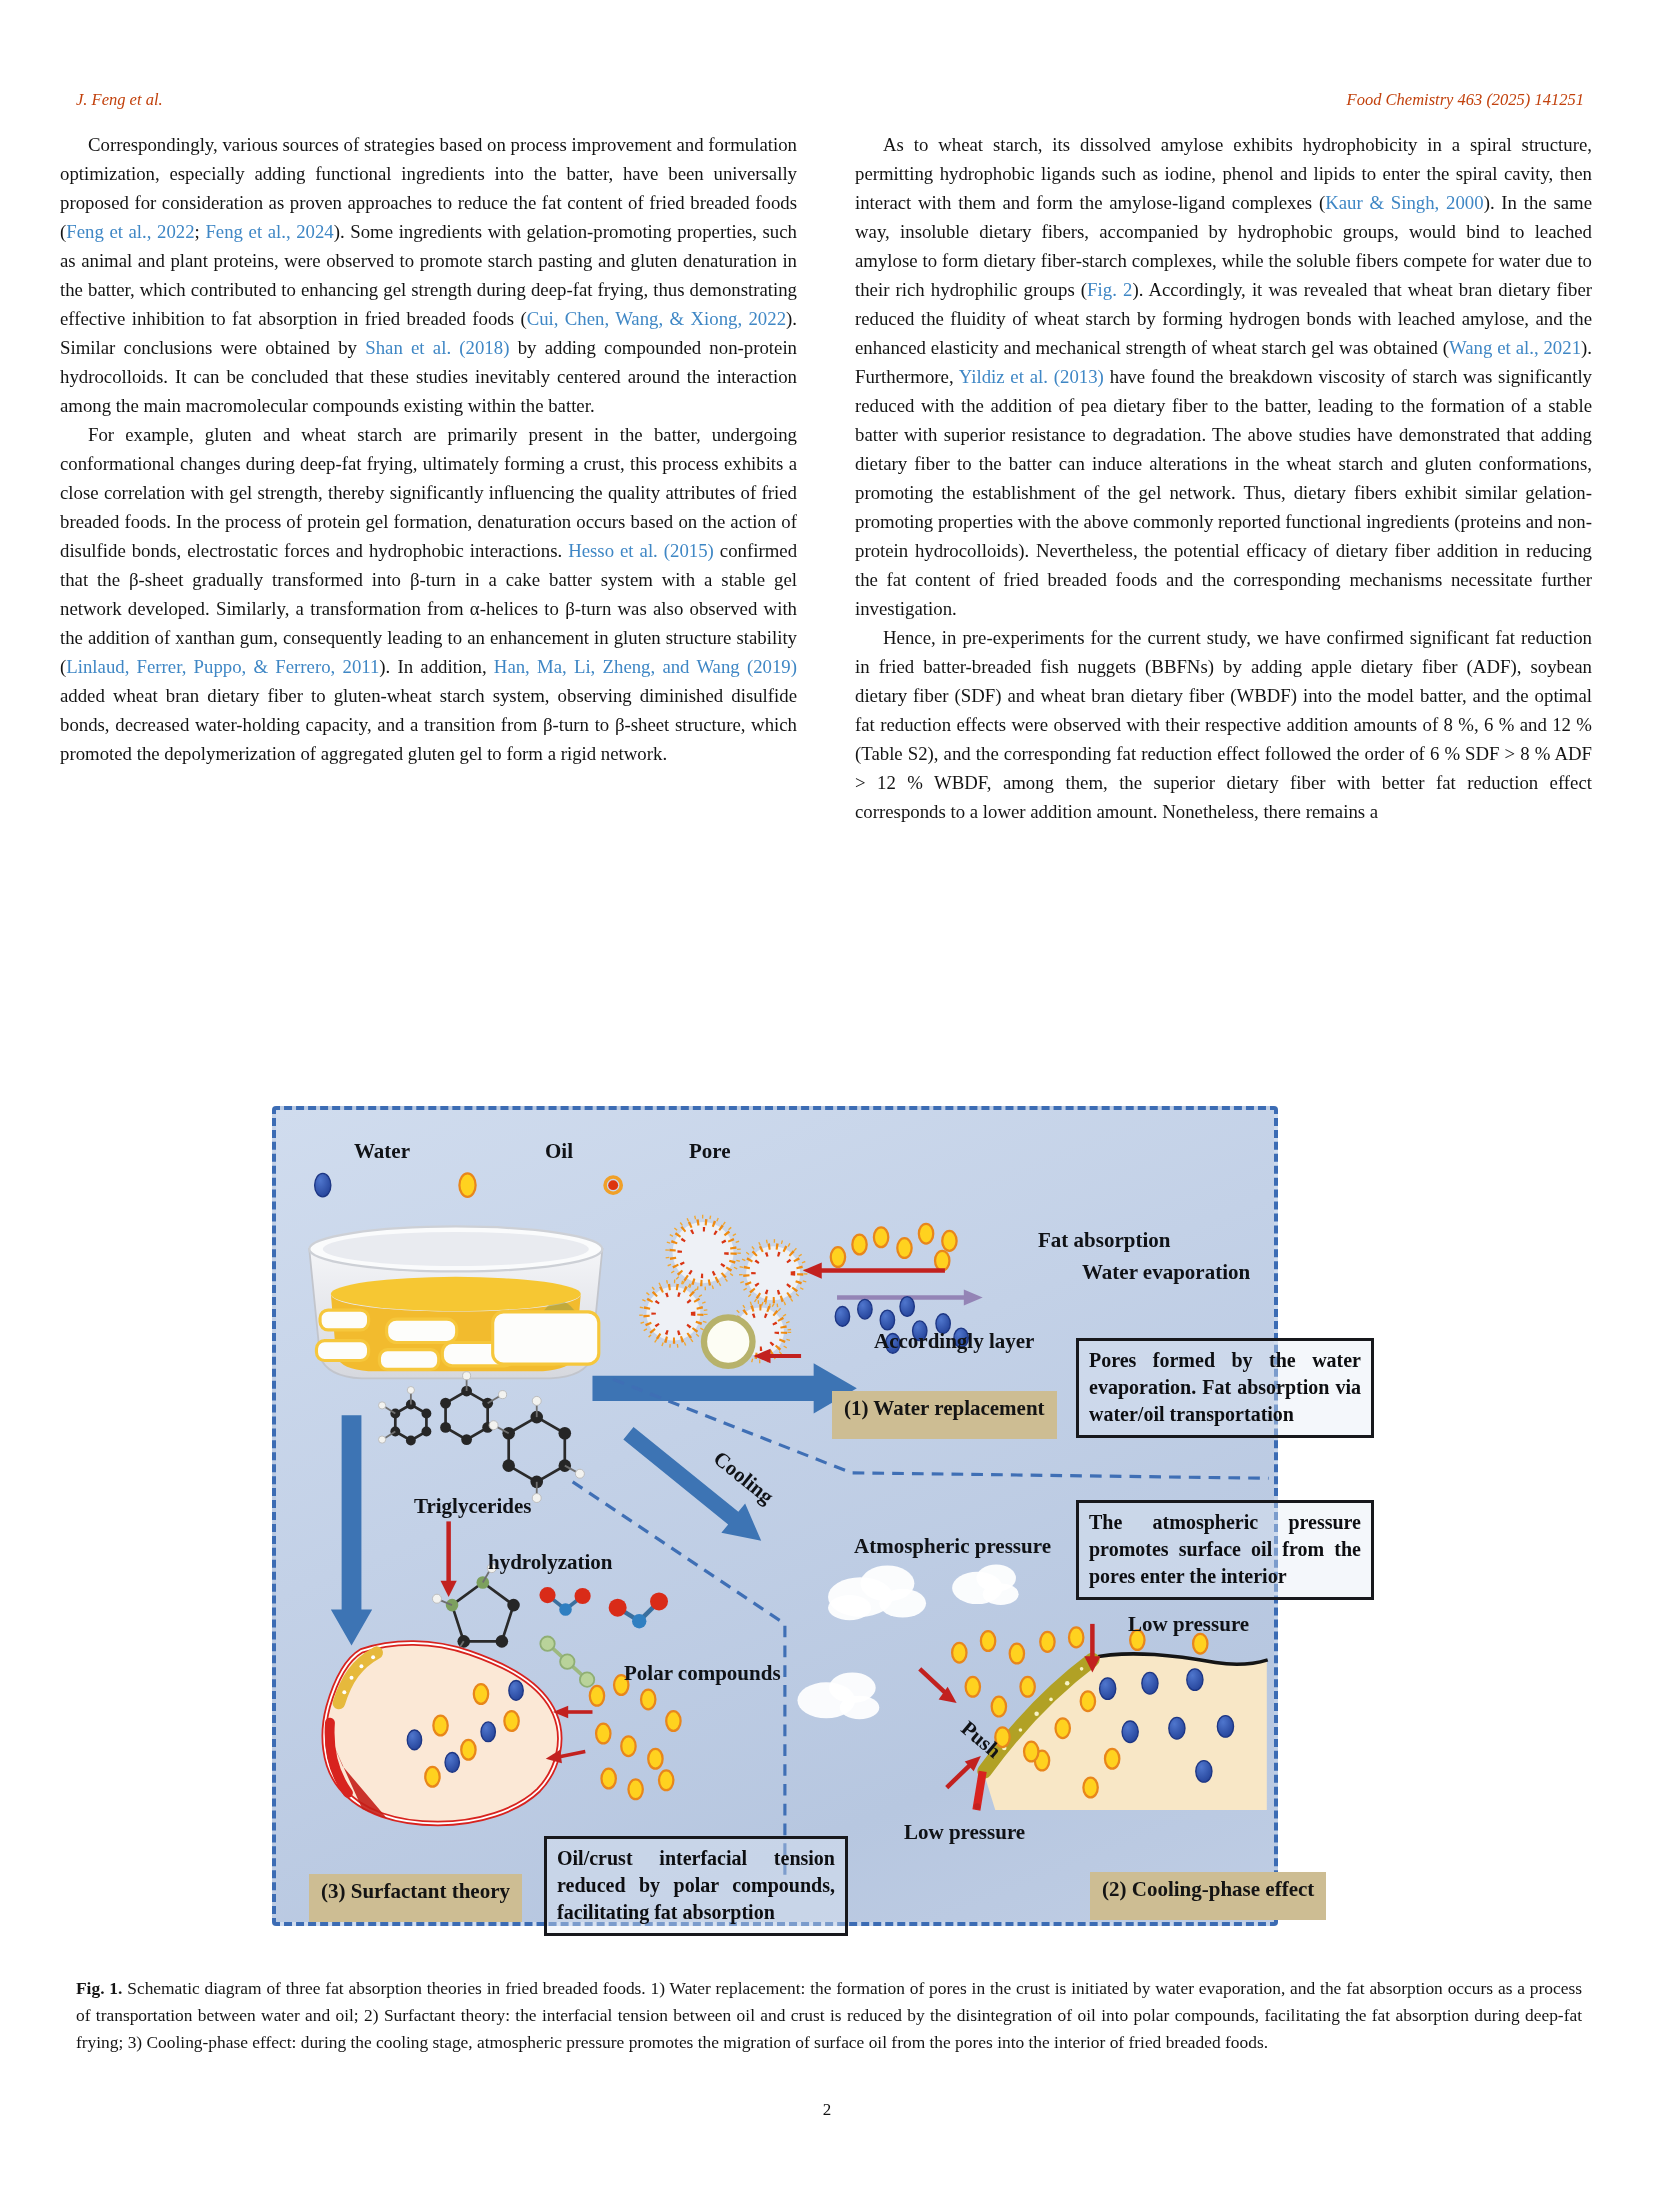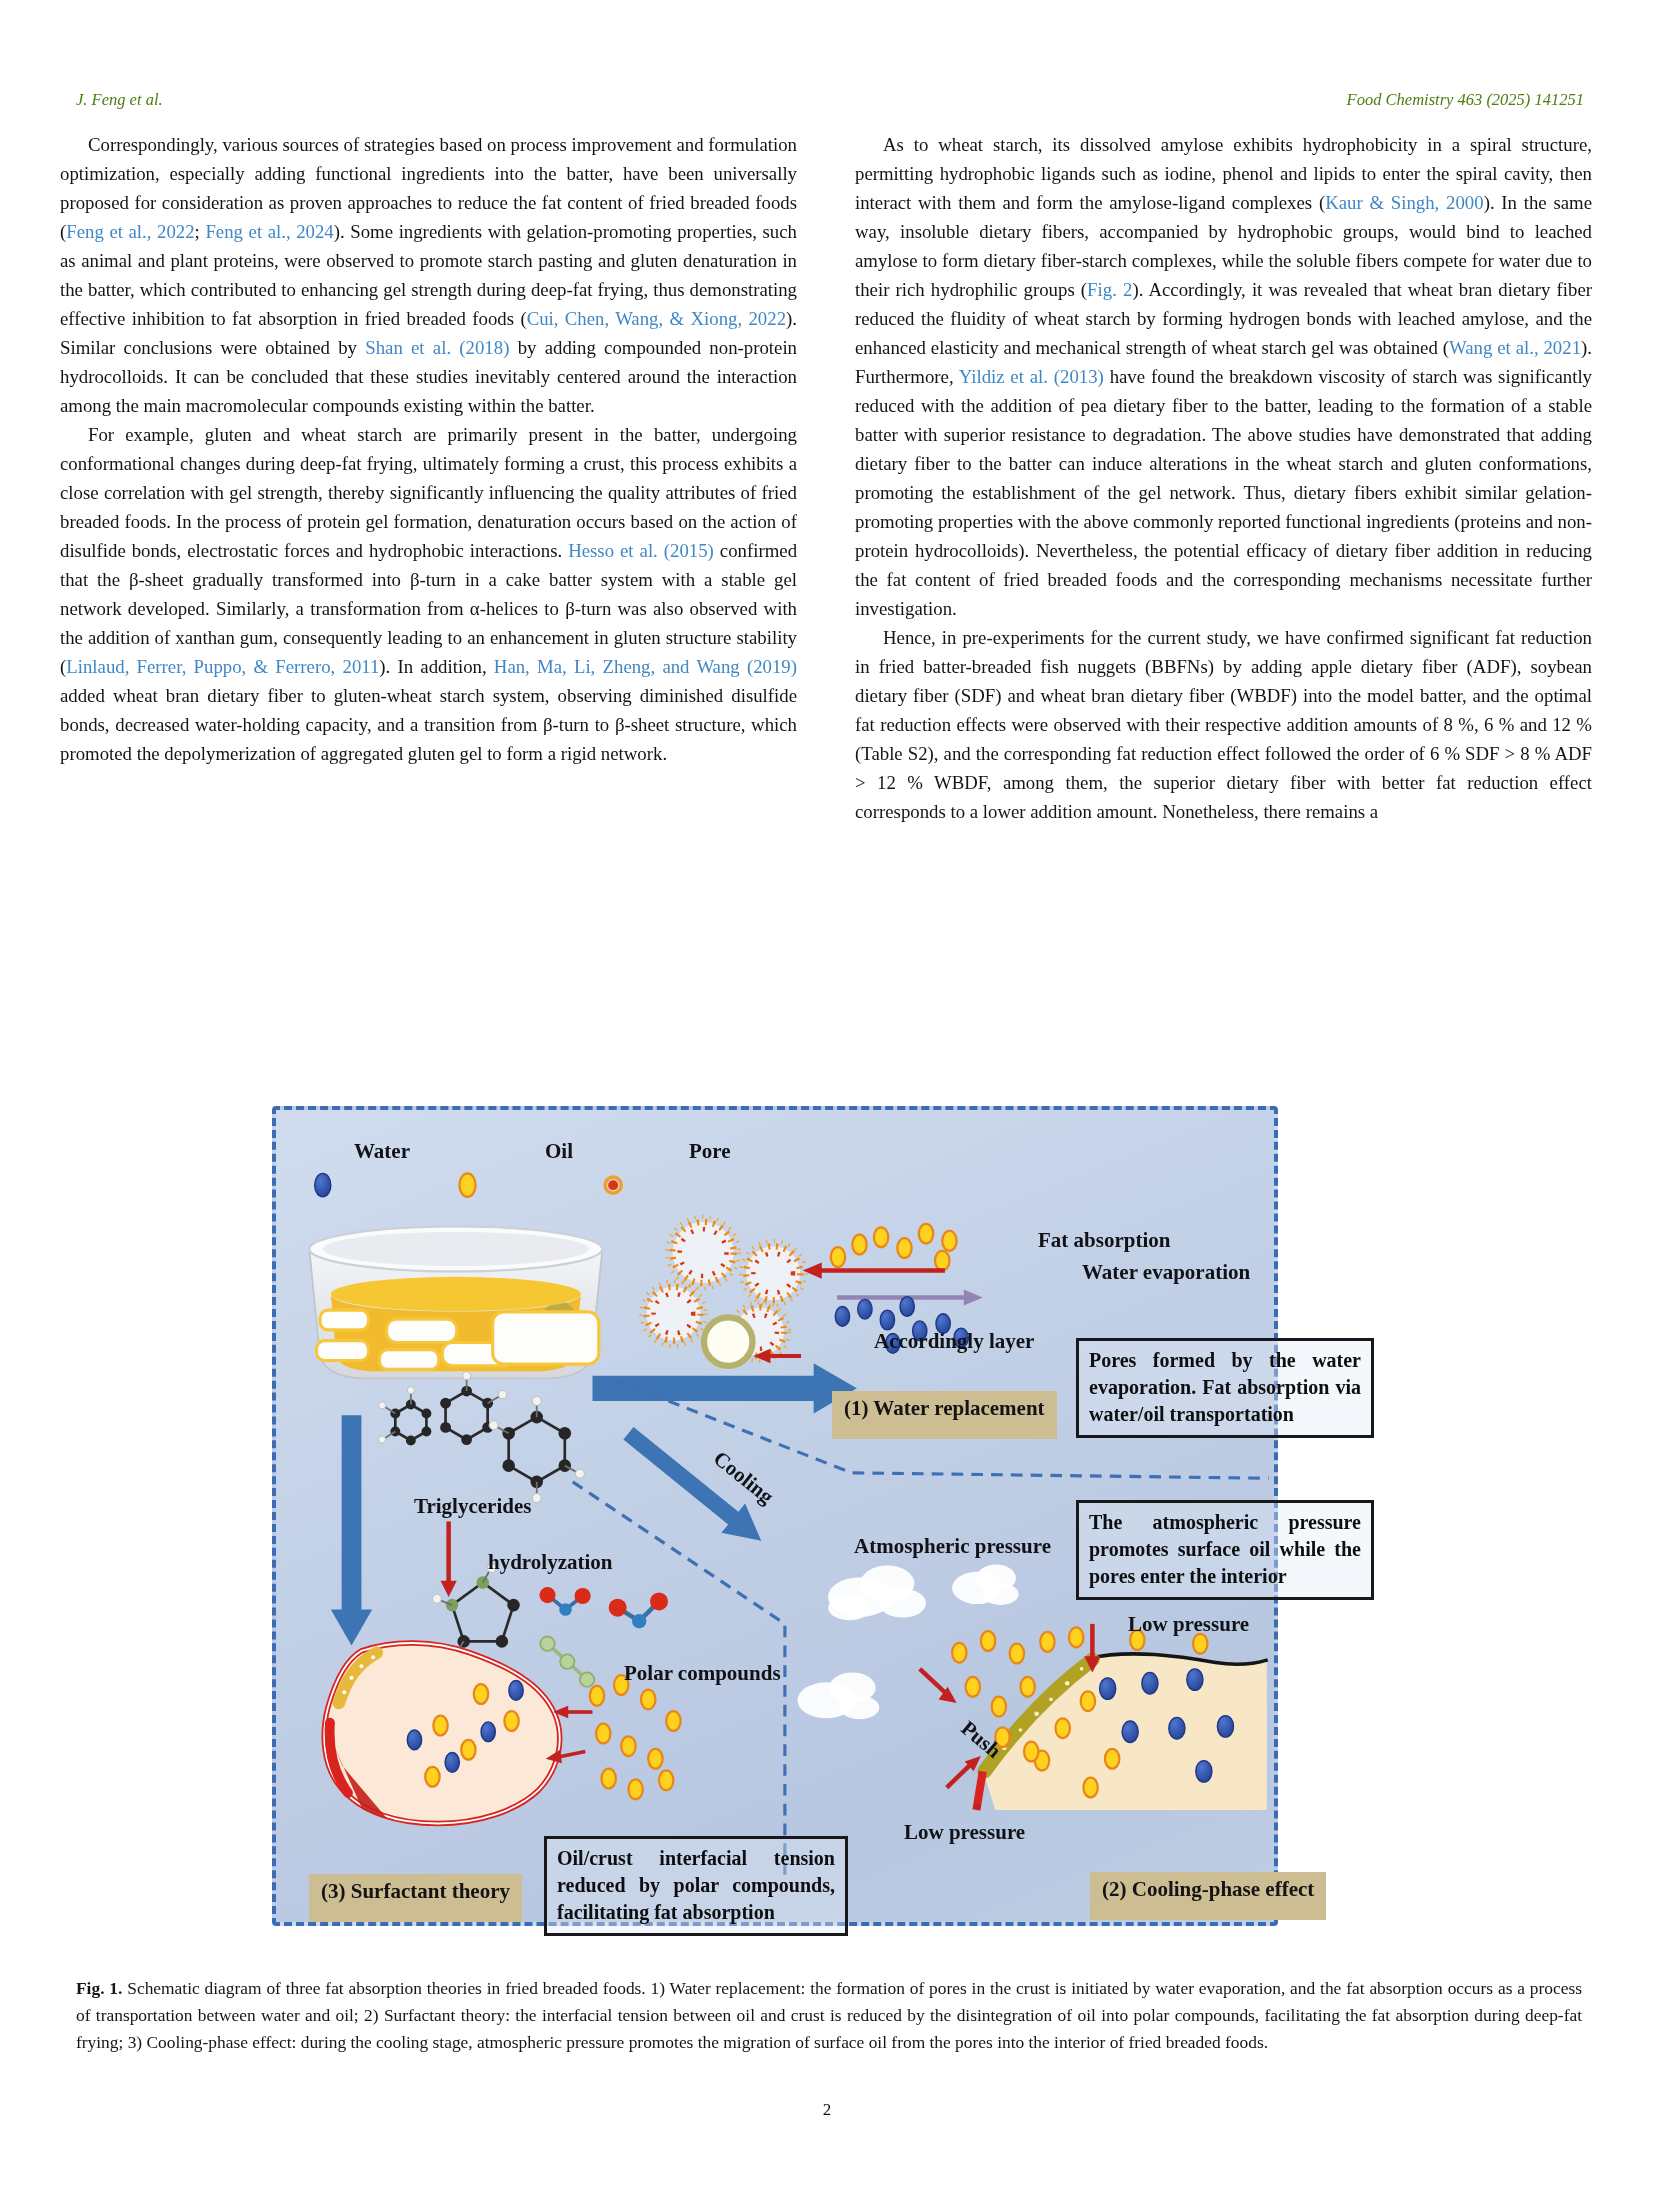--- a/index.html
+++ b/index.html
@@ -2,21 +2,21 @@
 <html><head>
 <meta charset="utf-8">
 <style>
   html,body{margin:0;padding:0;}
   body{
     width:1654px;height:2205px;position:relative;background:#ffffff;
     font-family:"Liberation Serif", serif;color:#161616;
   }
   
   .hdr{position:absolute;top:90px;left:76px;right:70px;display:flex;justify-content:space-between;}
-  .hdr span{font:italic 16.5px "Liberation Serif", serif;color:#4d7c0f;}
+  .hdr span{font:italic 16.5px "Liberation Serif", serif;color:#c2410c;}
   
   .col{position:absolute;top:130px;width:737px;font-size:18.8px;line-height:29px;text-align:justify;color:#141414;}
   .col-left{left:60px;}
   .col-right{left:855px;}
   .col p{margin:0;text-indent:28px;}
   .cite{color:#3f87c5;}
   
   .figure{
     position:absolute;left:272px;top:1106px;width:1006px;height:820px;
     background:linear-gradient(158deg,#d0dcee 0%,#c3d1e7 40%,#b7c7e0 78%,#bfcde4 100%);
@@ -387,21 +387,21 @@
   <div class="flabel" style="left:598px;top:219px;">Accordingly layer</div>
 
   <div class="ftan" style="left:556px;top:281px;">(1) Water replacement</div>
   <div class="fbox" style="left:800px;top:228px;width:272px;">Pores formed by the water evaporation. Fat absorption via water/oil transportation</div>
 
   <div class="flabel" style="left:138px;top:384px;">Triglycerides</div>
   <div class="flabel" style="left:212px;top:440px;">hydrolyzation</div>
   <div class="flabel rot" style="left:448px;top:336px;transform:rotate(39deg);">Cooling</div>
 
   <div class="flabel" style="left:578px;top:424px;">Atmospheric pressure</div>
-  <div class="fbox" style="left:800px;top:390px;width:272px;">The atmospheric pressure promotes surface oil while the pores enter the interior</div>
+  <div class="fbox" style="left:800px;top:390px;width:272px;">The atmospheric pressure promotes surface oil from the pores enter the interior</div>
   <div class="flabel" style="left:852px;top:502px;">Low pressure</div>
   <div class="flabel rot" style="left:696px;top:606px;transform:rotate(40deg);">Push</div>
   <div class="flabel" style="left:628px;top:710px;">Low pressure</div>
   <div class="ftan" style="left:814px;top:762px;">(2) Cooling-phase effect</div>
 
   <div class="flabel" style="left:348px;top:551px;">Polar compounds</div>
   <div class="fbox" style="left:268px;top:726px;width:278px;">Oil/crust interfacial tension reduced by polar compounds, facilitating fat absorption</div>
   <div class="ftan" style="left:33px;top:764px;">(3) Surfactant theory</div>
 </div>
 

